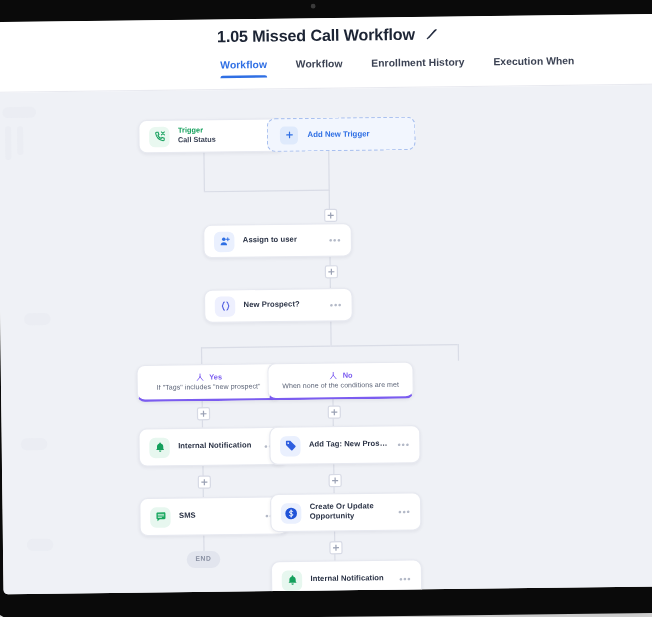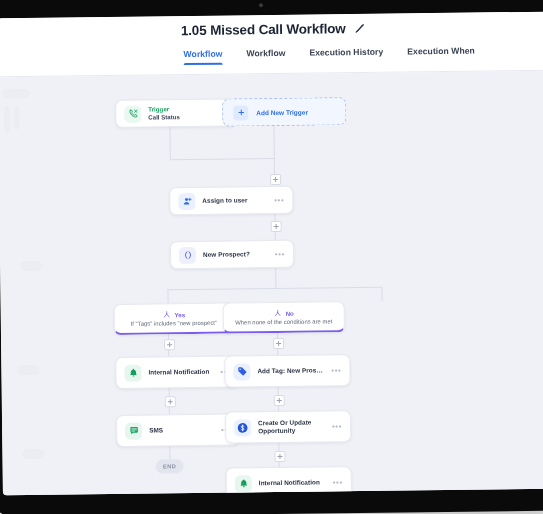--- a/index.html
+++ b/index.html
@@ -164,21 +164,21 @@
             <path d="M4 20 L20 4"></path>
             <path d="M4 20 L7.5 19 L20 4 L17 4 Z" fill="#2b3346" stroke="none"></path>
           </svg>
         </span>
       </div>
     </div>
 
     <div id="tabbar">
       <div class="tab active">Workflow</div>
       <div class="tab">Workflow</div>
-      <div class="tab">Execution History</div>
+      <div class="tab">Enrollment History</div>
       <div class="tab">Execution When</div>
     </div>
 
     <div id="canvas">
       <div id="canvas-inner">
 
         <div class="ghost" style="left:4px;top:12px;width:28px;height:9px;"></div>
         <div class="ghost" style="left:6px;top:28px;width:5px;height:28px;"></div>
         <div class="ghost" style="left:16px;top:28px;width:5px;height:24px;"></div>
         <div class="ghost" style="left:20px;top:184px;width:22px;height:10px;"></div>

